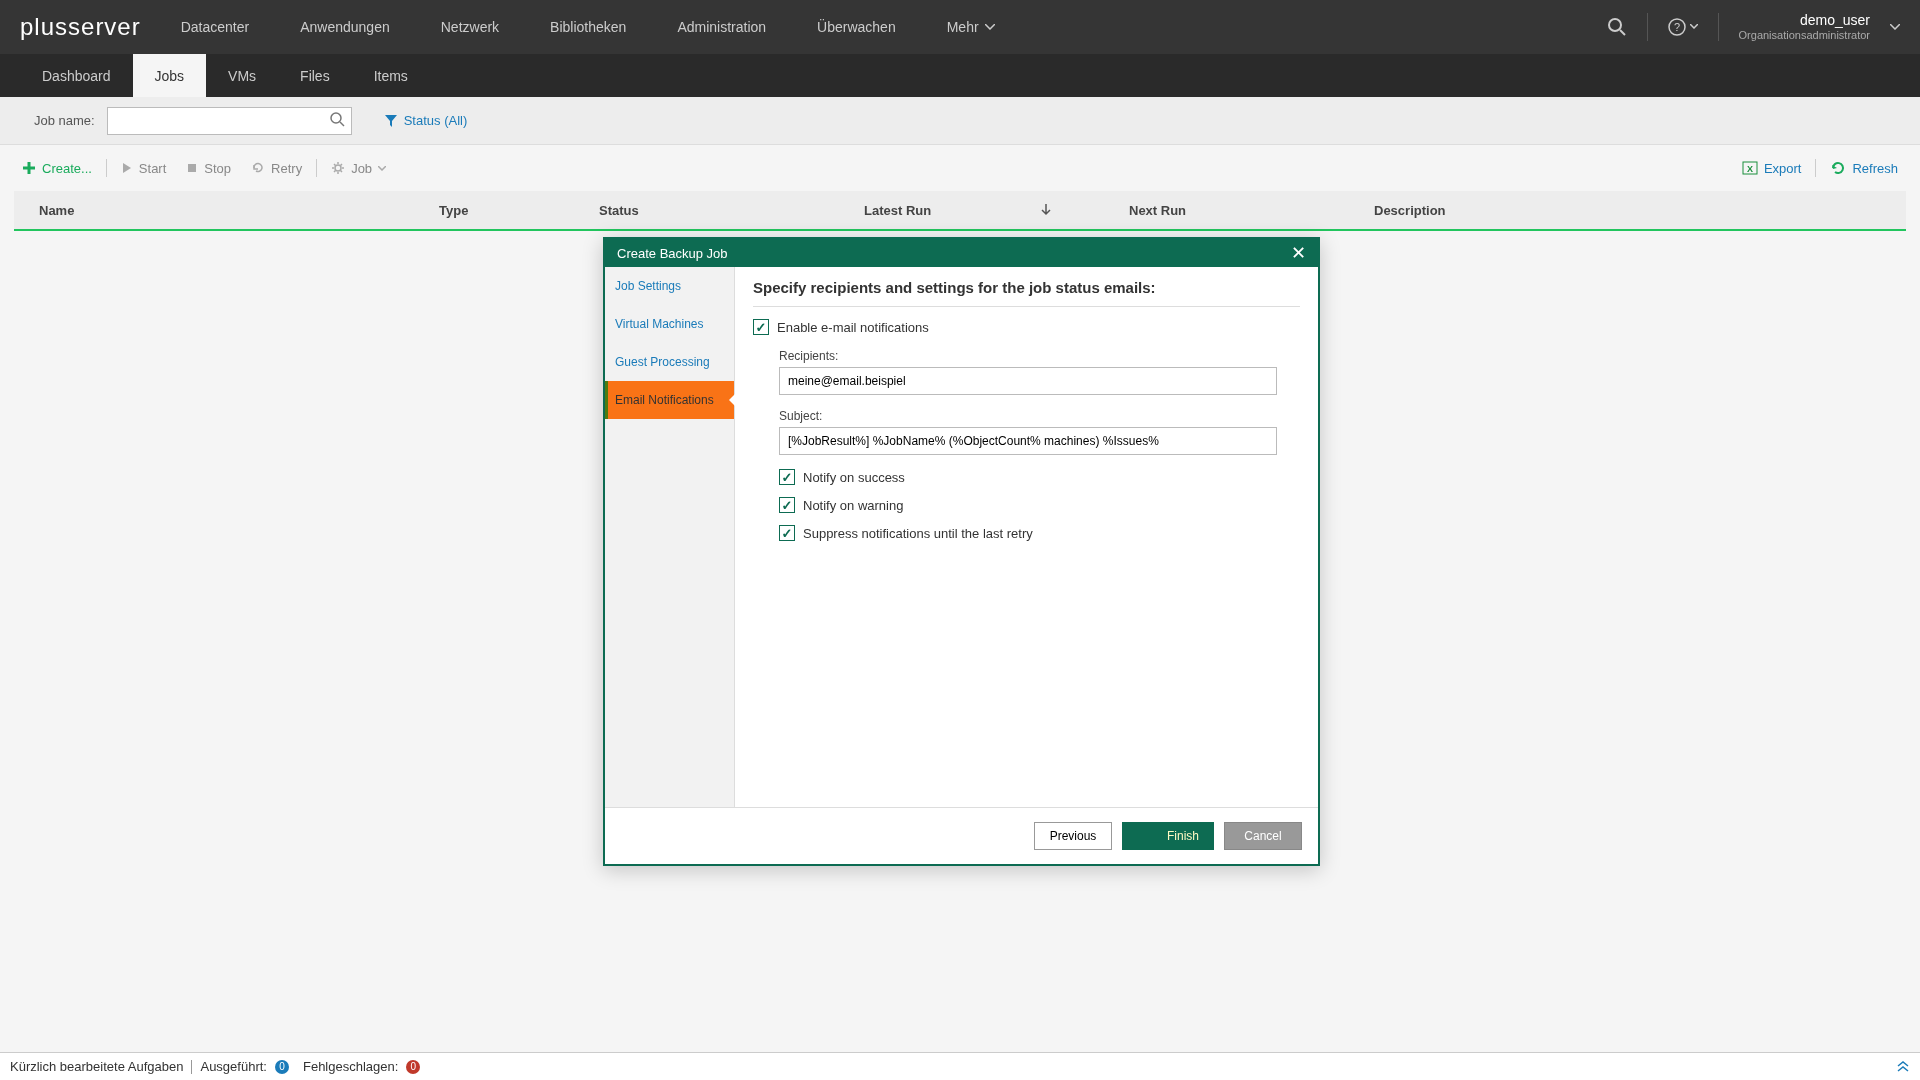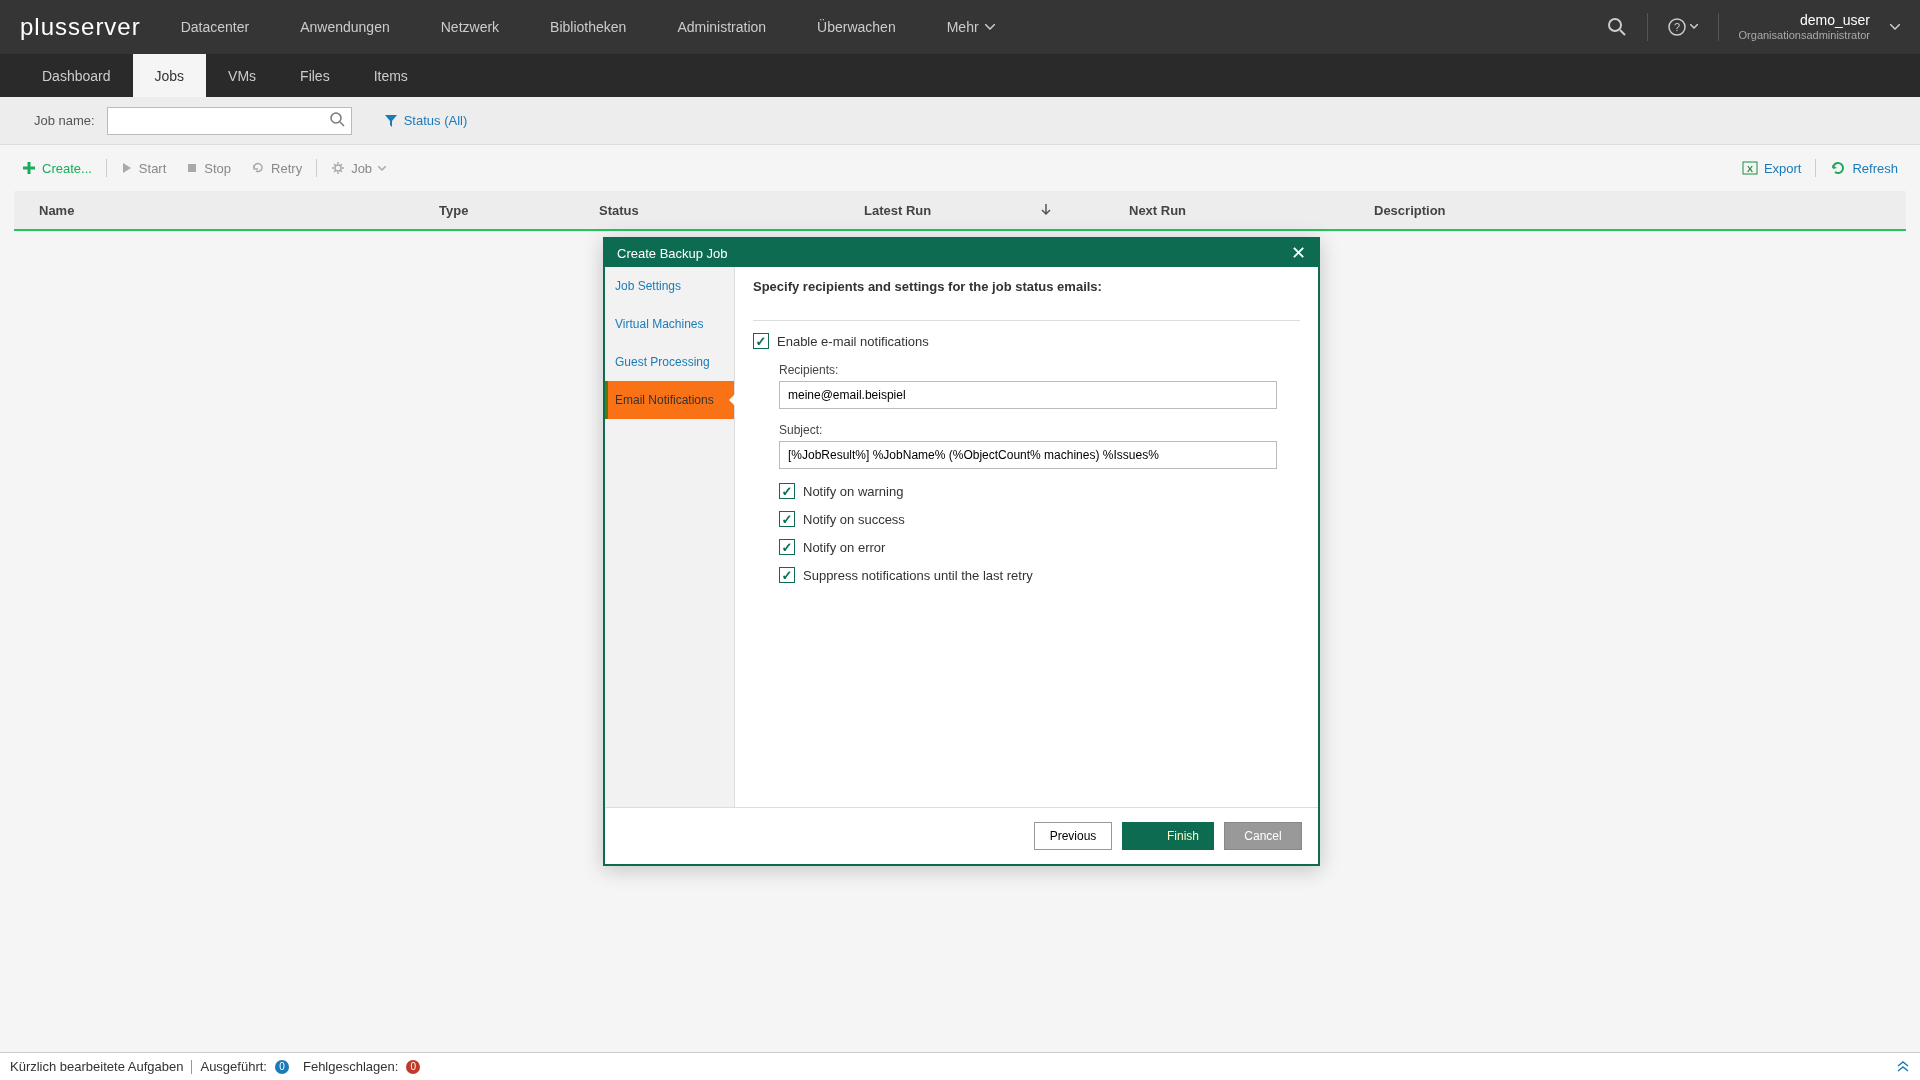--- a/index.html
+++ b/index.html
@@ -48,21 +48,21 @@
 .col-desc { flex: 1; }
 .modal { position: absolute; left: 603px; top: 237px; width: 717px; background: #fff; border: 2px solid #0d6b52; box-shadow: 0 4px 20px rgba(0,0,0,0.2); }
 .modal-title { background: #0d6b52; color: #fff; height: 28px; display: flex; align-items: center; padding: 0 12px; font-size: 13px; }
 .modal-close { margin-left: auto; cursor: pointer; font-size: 18px; line-height: 1; }
 .modal-body { display: flex; height: 540px; }
 .modal-side { width: 130px; background: #f2f2f2; border-right: 1px solid #ddd; }
 .mside-item { padding: 12px 10px; font-size: 12px; color: #1a7bb9; cursor: pointer; }
 .mside-item.active { background: #f97316; color: #333; border-left: 3px solid #4d7c0f; padding-left: 7px; position: relative; }
 .mside-item.active::after { content: ''; position: absolute; right: -1px; top: 50%; transform: translateY(-50%); border: 6px solid transparent; border-right-color: #fff; }
 .modal-main { flex: 1; padding: 12px 18px; }
-.modal-heading { font-weight: 600; font-size: 13px; padding-bottom: 26px; border-bottom: 1px solid #ddd; margin-bottom: 12px; }
+.modal-heading { font-weight: 600; font-size: 15px; padding-bottom: 10px; border-bottom: 1px solid #ddd; margin-bottom: 12px; }
 .chk-row { display: flex; align-items: center; gap: 8px; margin: 12px 0; }
 .chk { width: 16px; height: 16px; border: 1.5px solid #0d6b52; display: inline-flex; align-items: center; justify-content: center; }
 .chk.checked::after { content: '✓'; color: #0d6b52; font-size: 13px; font-weight: bold; line-height: 1; }
 .field-label { font-size: 12px; color: #444; margin-top: 14px; margin-bottom: 4px; }
 .field-input { width: 498px; height: 28px; border: 1px solid #bbb; padding: 0 8px; font-size: 12px; }
 .sub-chks { margin-left: 0px; margin-top: 14px; }
 .modal-footer { border-top: 1px solid #ddd; padding: 14px 16px; display: flex; justify-content: flex-end; gap: 10px; }
 .btn { min-width: 78px; height: 28px; border: 1px solid #999; background: #fff; cursor: pointer; font-size: 12px; padding: 0 14px; }
 .btn.primary { background: #0d6b52; color: #fef9c3; border-color: #0d6b52; padding-left: 44px; }
 .btn.gray { background: #999; color: #fff; border-color: #888; }
@@ -266,29 +266,25 @@
       <div style="margin-left:26px;">
         <div class="field-label">Recipients:</div>
         <input class="field-input" value="meine@email.beispiel" style="">
 
         <div class="field-label">Subject:</div>
         <input class="field-input" value="[%JobResult%] %JobName% (%ObjectCount% machines) %Issues%" style="">
 
         <div class="sub-chks">
           <div class="chk-row">
             <span class="chk checked"></span>
-            <span>Notify on warning</span>
-          </div>
-          <div class="chk-row">
-            <span class="chk checked"></span>
             <span>Notify on success</span>
           </div>
           <div class="chk-row">
             <span class="chk checked"></span>
-            <span>Notify on error</span>
+            <span>Notify on warning</span>
           </div>
           <div class="chk-row">
             <span class="chk checked"></span>
             <span>Suppress notifications until the last retry</span>
           </div>
         </div>
       </div>
     </div>
   </div>
   <div class="modal-footer">

